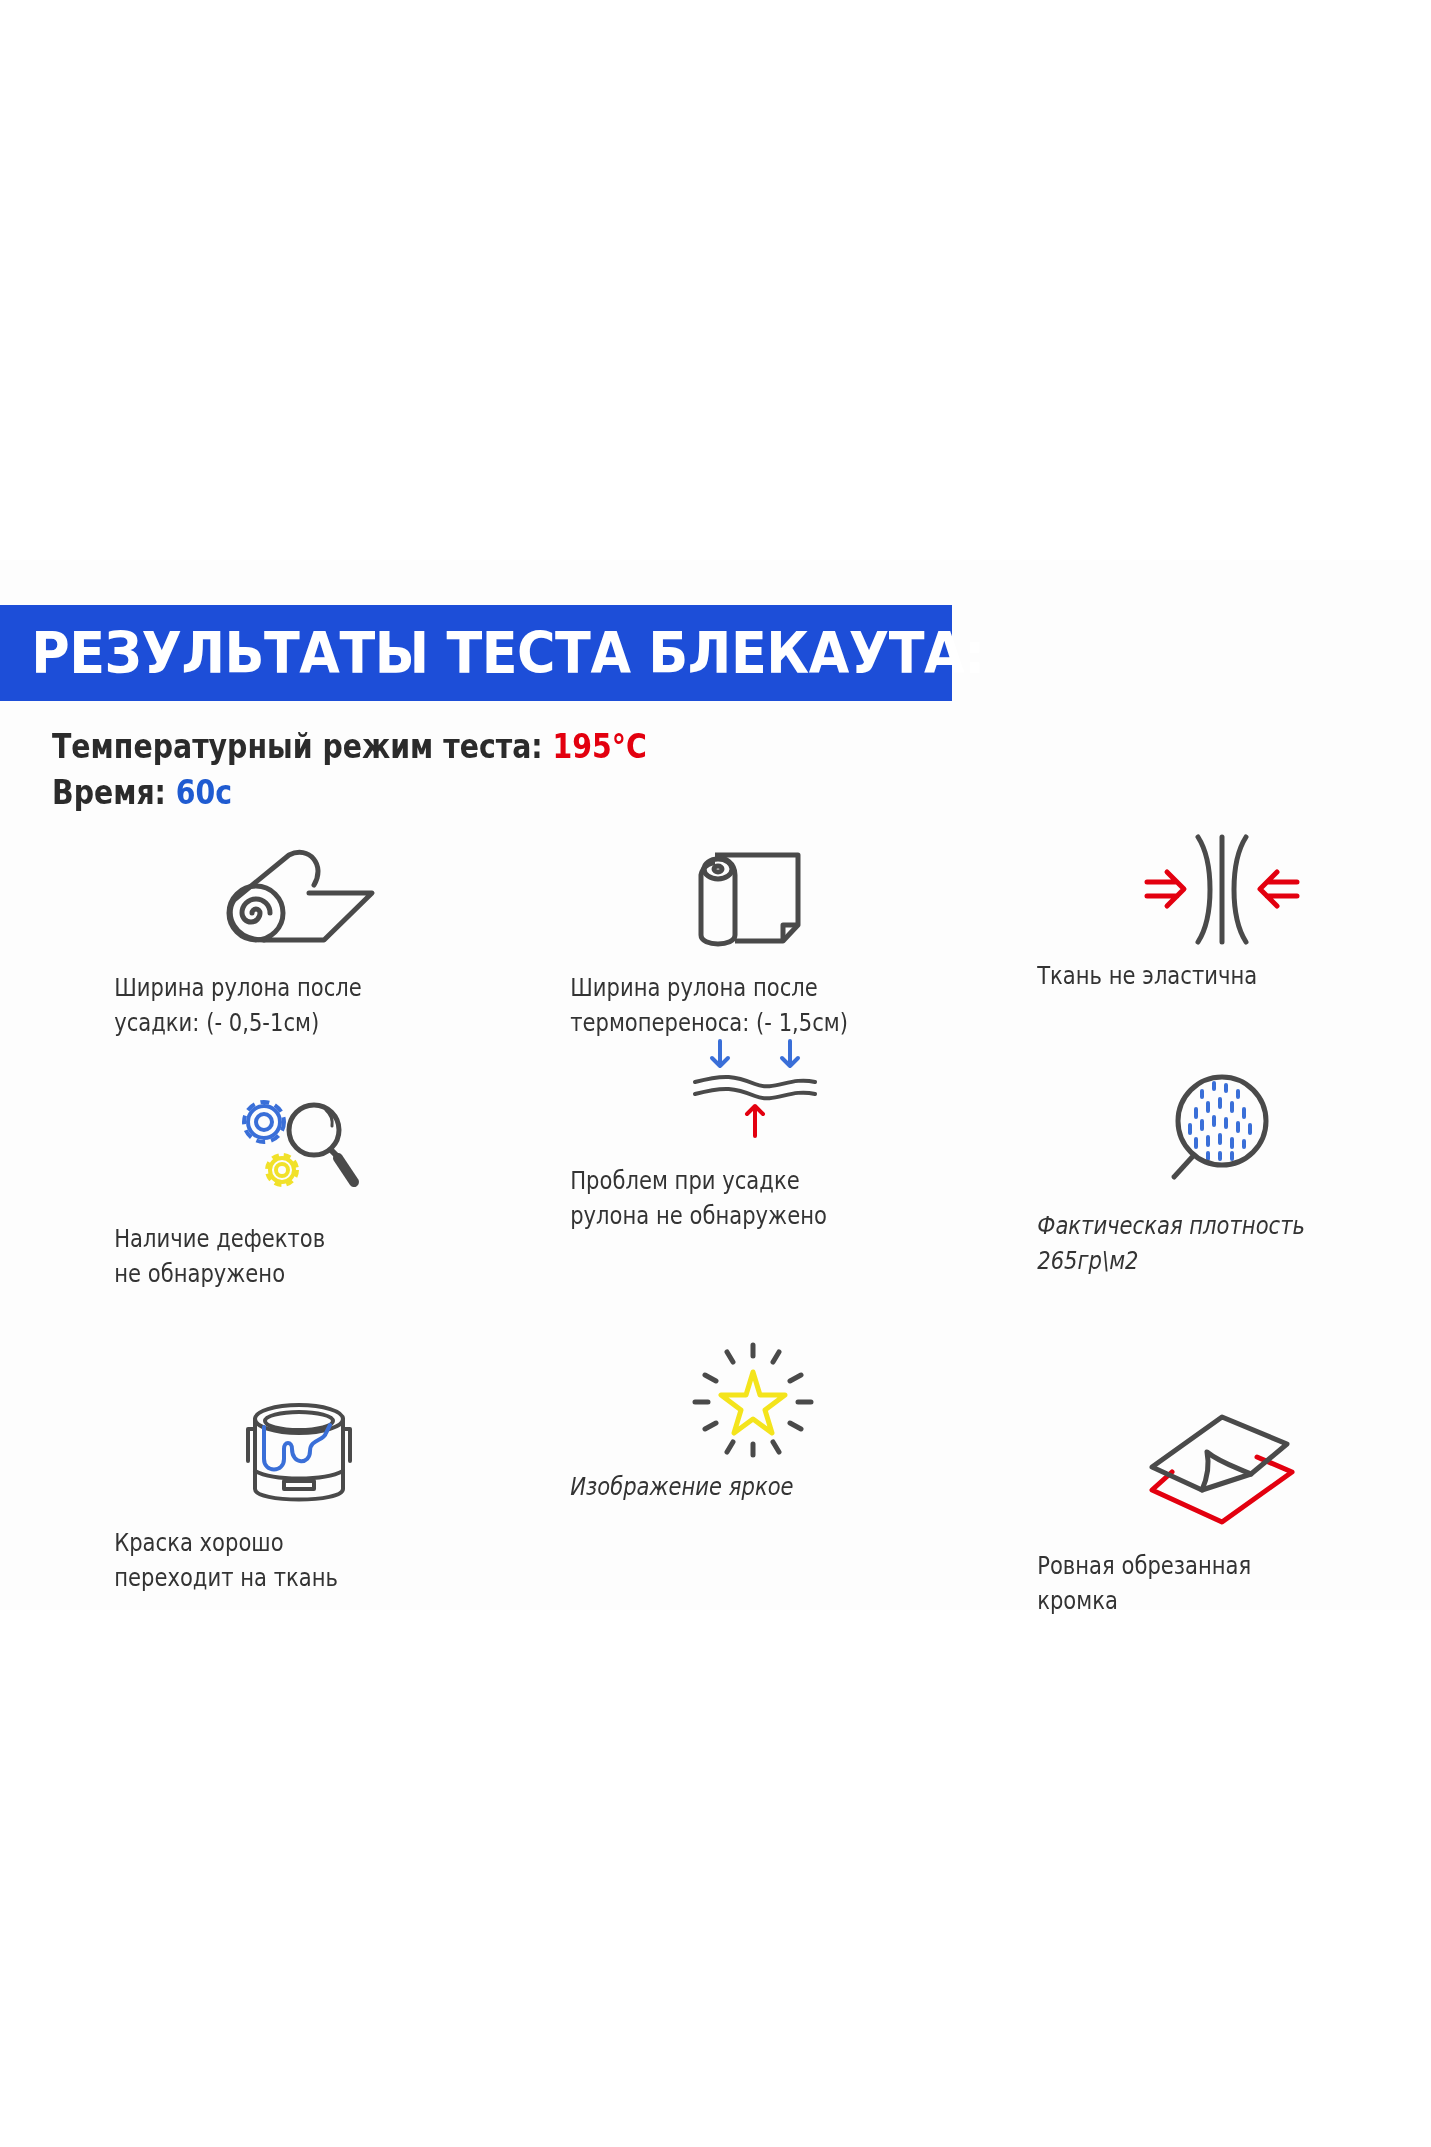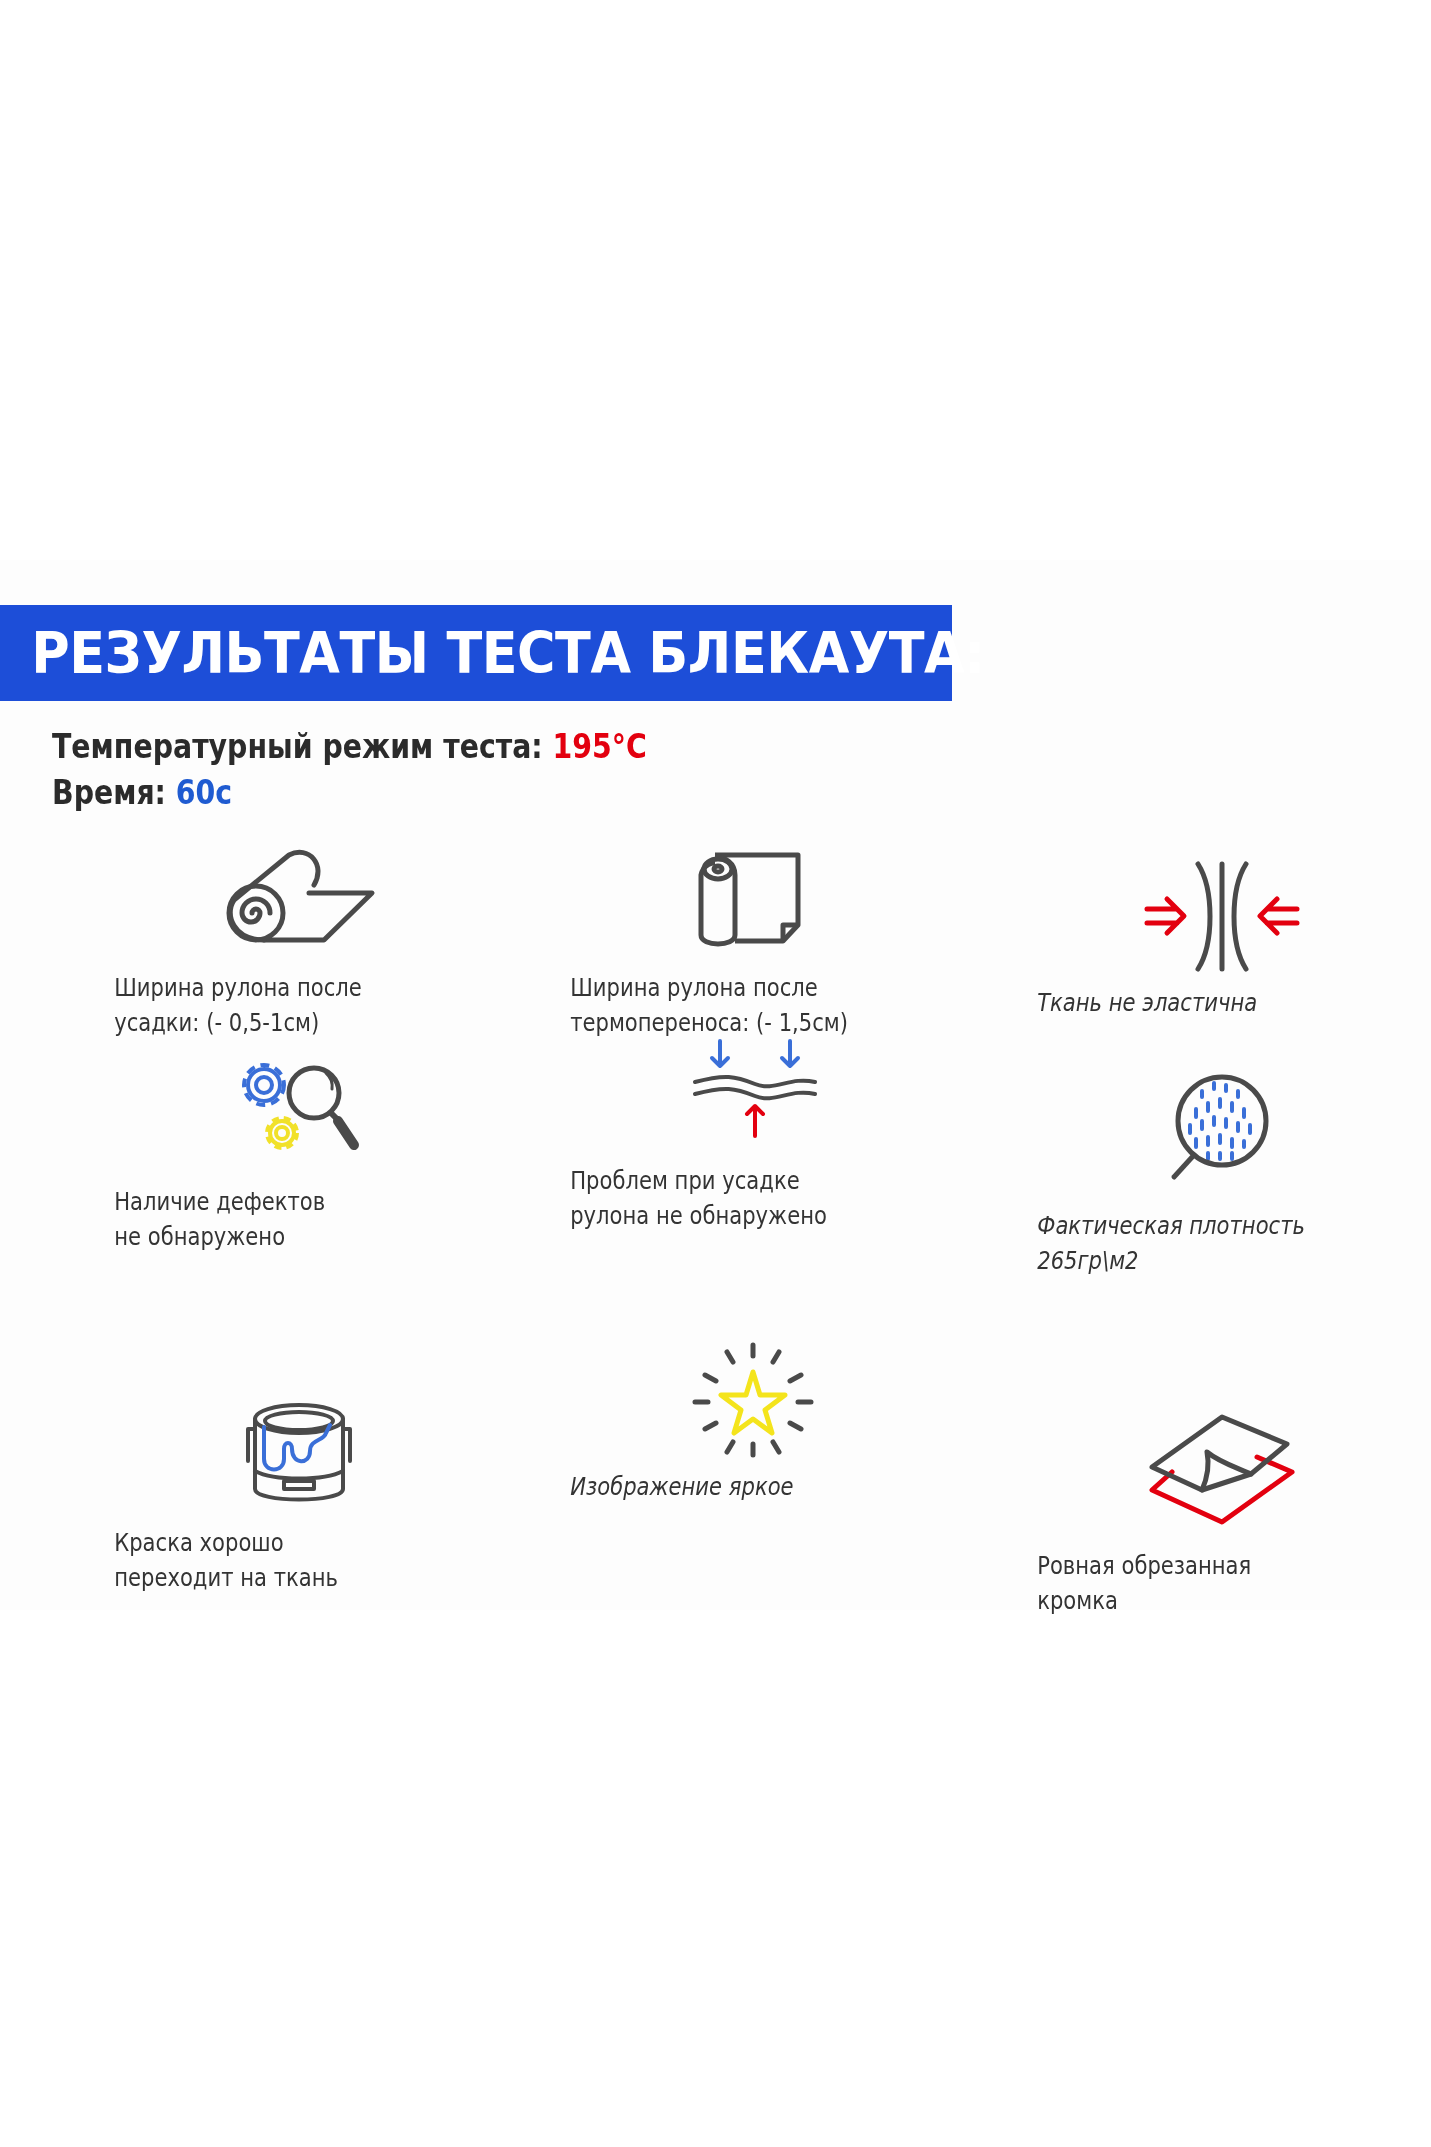--- a/index.html
+++ b/index.html
@@ -68,34 +68,34 @@
     <path d="M20 18 C8 18 6 30 6 30 L6 90 C6 102 40 102 40 90 L40 30 C40 18 30 12 20 12"></path>
     <ellipse cx="23" cy="24" rx="14" ry="10"></ellipse>
     <ellipse cx="23" cy="24" rx="4" ry="3"></ellipse>
   </svg>
   <div class="label" style="margin-top:16px;">
     <div>Ширина рулона после</div>
     <div>термопереноса: (- 1,5см)</div>
   </div>
 </div>
 
-<div class="cell c3" style="top:859px;font-style:italic;">
+<div class="cell c3" style="top:832px;">
   <svg width="160" height="115" viewBox="0 0 160 115" fill="none" stroke-linecap="round" stroke-linejoin="round">
     <path d="M56 5 C72 30 72 85 56 110" stroke="#4a4a4a" stroke-width="5"></path>
     <path d="M80 5 L80 110" stroke="#4a4a4a" stroke-width="5"></path>
     <path d="M104 5 C88 30 88 85 104 110" stroke="#4a4a4a" stroke-width="5"></path>
     <path d="M5 50 L35 50 M5 64 L35 64 M25 40 L42 57 L25 74" stroke="#e3000f" stroke-width="5"></path>
     <path d="M155 50 L125 50 M155 64 L125 64 M135 40 L118 57 L135 74" stroke="#e3000f" stroke-width="5"></path>
   </svg>
   <div class="label" style="margin-top:12px;">
     <div>Ткань не эластична</div>
   </div>
 </div>
 
-<div class="cell c1" style="top:1053px;">
+<div class="cell c1" style="top:1090px;">
   <svg width="130" height="110" viewBox="0 0 130 110" fill="none" stroke-linejoin="round">
     <g stroke="#3a6fd8" stroke-width="4">
       <circle cx="30" cy="32" r="20" stroke-dasharray="9 6"></circle>
       <circle cx="30" cy="32" r="16"></circle>
       <circle cx="30" cy="32" r="8"></circle>
     </g>
     <g stroke="#f1e12a" stroke-width="4">
       <circle cx="48" cy="80" r="15" stroke-dasharray="7 5"></circle>
       <circle cx="48" cy="80" r="12"></circle>
       <circle cx="48" cy="80" r="6"></circle>

